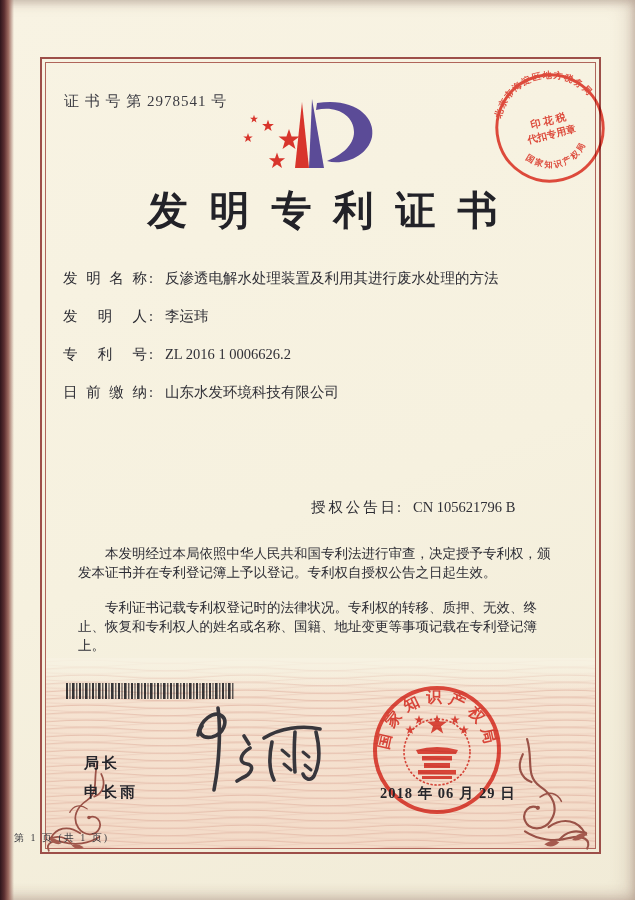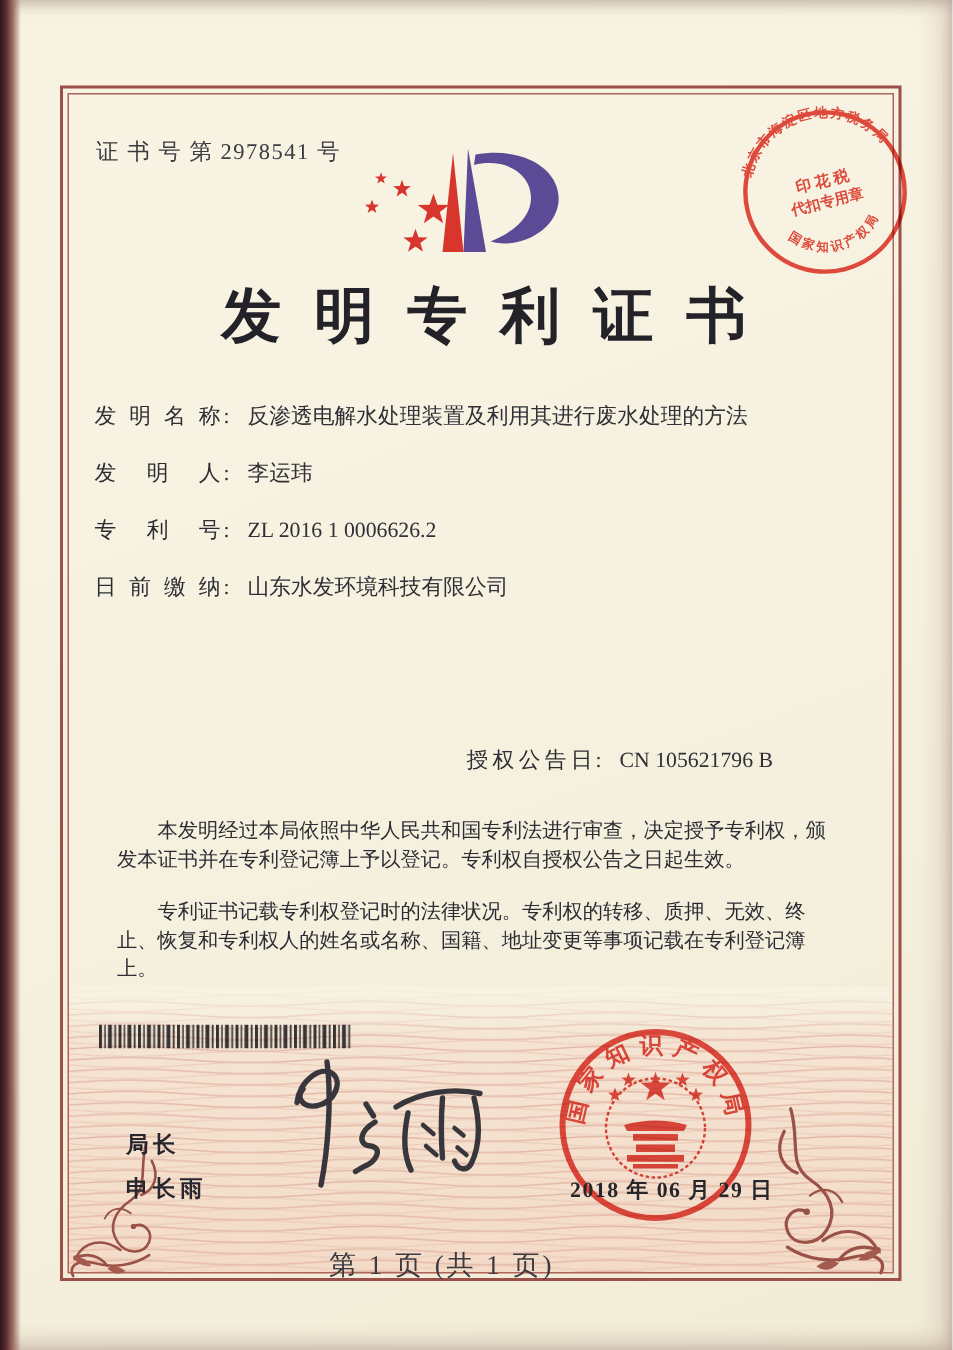--- a/index.html
+++ b/index.html
@@ -29,22 +29,22 @@
   .paras p{margin:16px;text-indent:2em;}
   .panel{position:absolute;left:46px;top:658px;width:549px;height:191px;}
   .orn{position:absolute;}
   .barcode{position:absolute;left:66px;top:683px;}
   .officer{position:absolute;left:84px;top:734px;font-family:"Liberation Sans","DejaVu Sans",sans-serif;
     font-size:15px;font-weight:600;color:#26262c;letter-spacing:3px;margin-top:20px;}
   .officer .name{margin-top:10px;}
   .signature{position:absolute;left:192px;top:690px;}
   .seal{position:absolute;left:371px;top:684px;mix-blend-mode:multiply;}
   .seal-date{position:absolute;left:380px;top:784px;font-size:14.5px;font-weight:600;color:#26262b;letter-spacing:1px;z-index:5;}
-  .footer{position:absolute;left:40px;right:34px;top:831px;text-align:center;transform:translateX(-26px);
-    font-size:18px;color:#3a3a40;letter-spacing:2px;}
+  .footer{position:absolute;left:40px;right:34px;top:831px;text-align:left;transform:translateX(-26px);
+    font-size:10px;color:#3a3a40;letter-spacing:2px;}
   .stamp{position:absolute;left:491px;top:69px;opacity:.9;mix-blend-mode:multiply;}
   svg{display:block;}
 </style>
 </head>
 <body>
 
 <div class="page">
 
   <svg width="0" height="0" style="position:absolute" aria-hidden="true">
     <defs>

